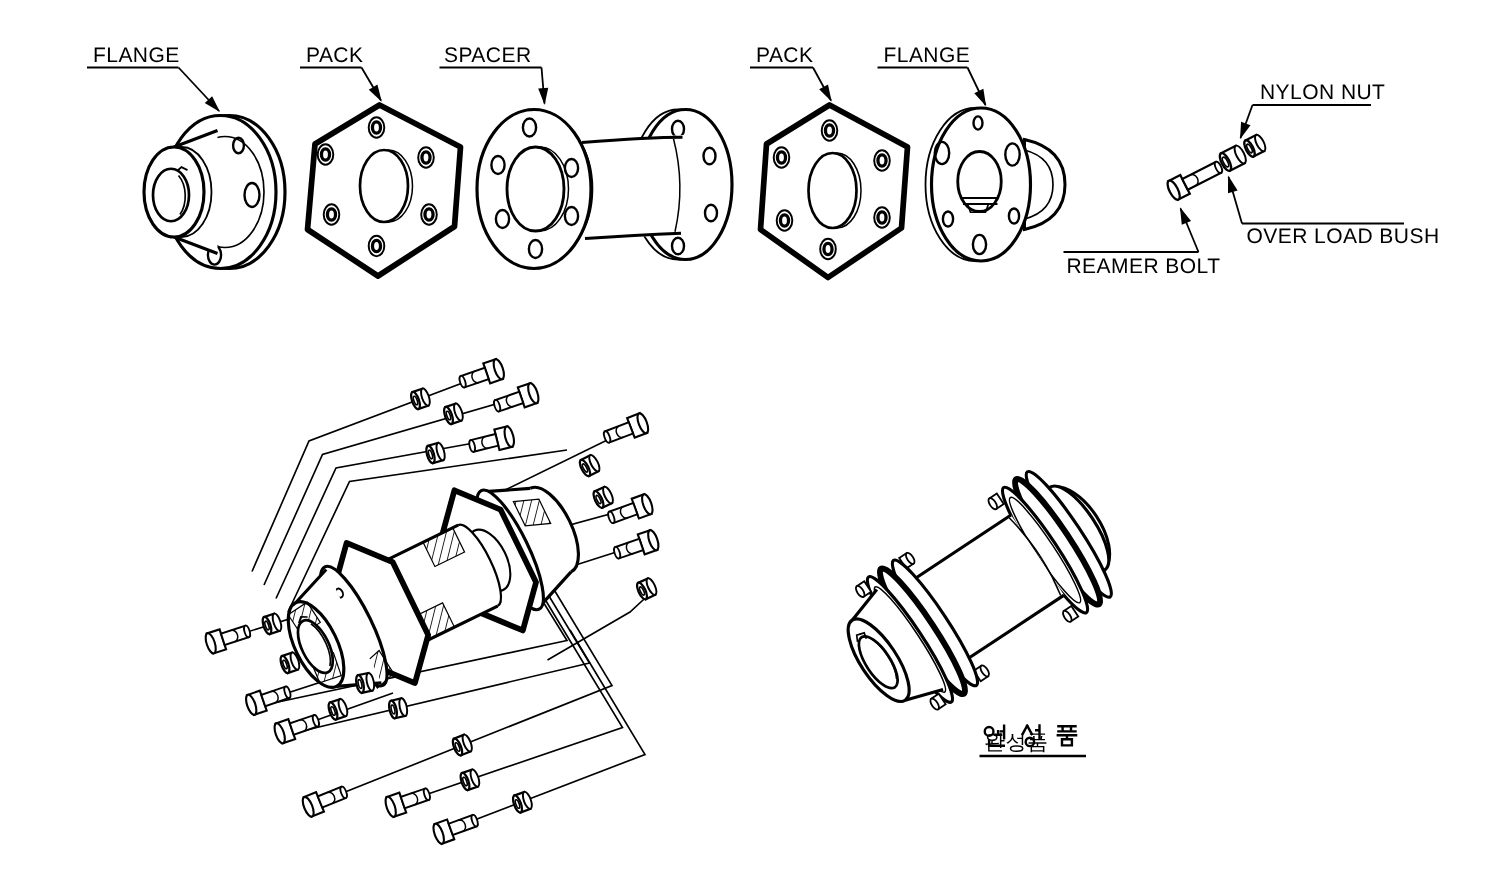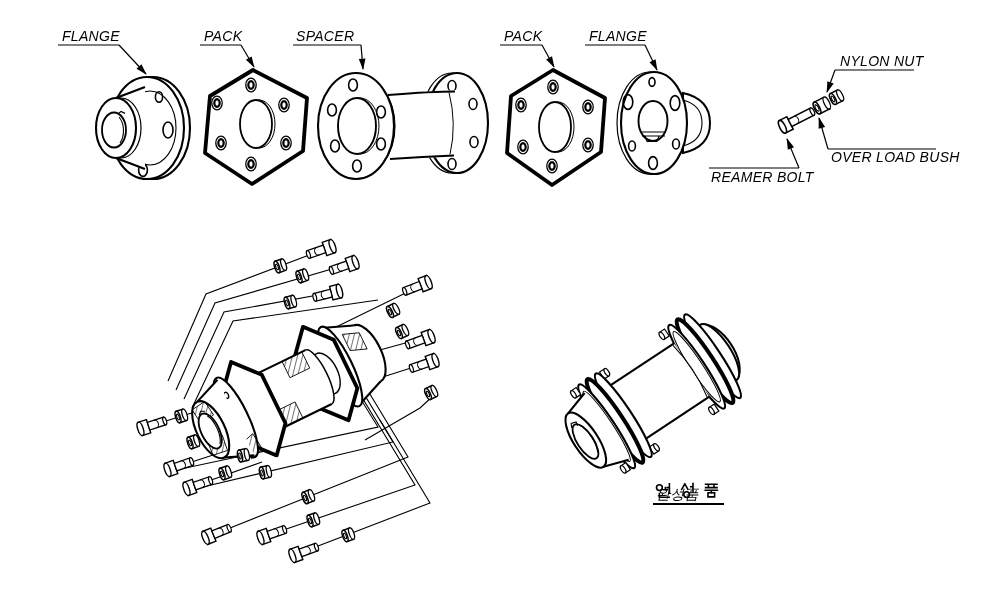--- a/index.html
+++ b/index.html
@@ -1,16 +1,16 @@
 <!DOCTYPE html>
 <html><head>
 <meta charset="utf-8">
 <style>
   html,body{margin:0;padding:0;background:#ffffff;}
-  .stage{position:relative;width:1000px;height:593px;background:#fff;overflow:hidden;font-style:italic;}
+  .stage{position:relative;width:1000px;height:593px;background:#fff;overflow:hidden;}
   svg{display:block;}
   .lbl{font-family:"Liberation Sans",sans-serif;font-size:14px;letter-spacing:.3px;fill:#000;}
   .thin{stroke:#000;stroke-width:1.1;fill:none;}
   .med{stroke:#000;stroke-width:1.6;fill:none;}
   .out{stroke:#000;stroke-width:2.1;fill:#fff;}
   .outn{stroke:#000;stroke-width:2.1;fill:none;}
   .bold{stroke:#000;stroke-width:3.8;fill:#fff;stroke-linejoin:round;}
   .callout{stroke:#000;stroke-width:1.2;fill:none;}
 </style>
 </head>

